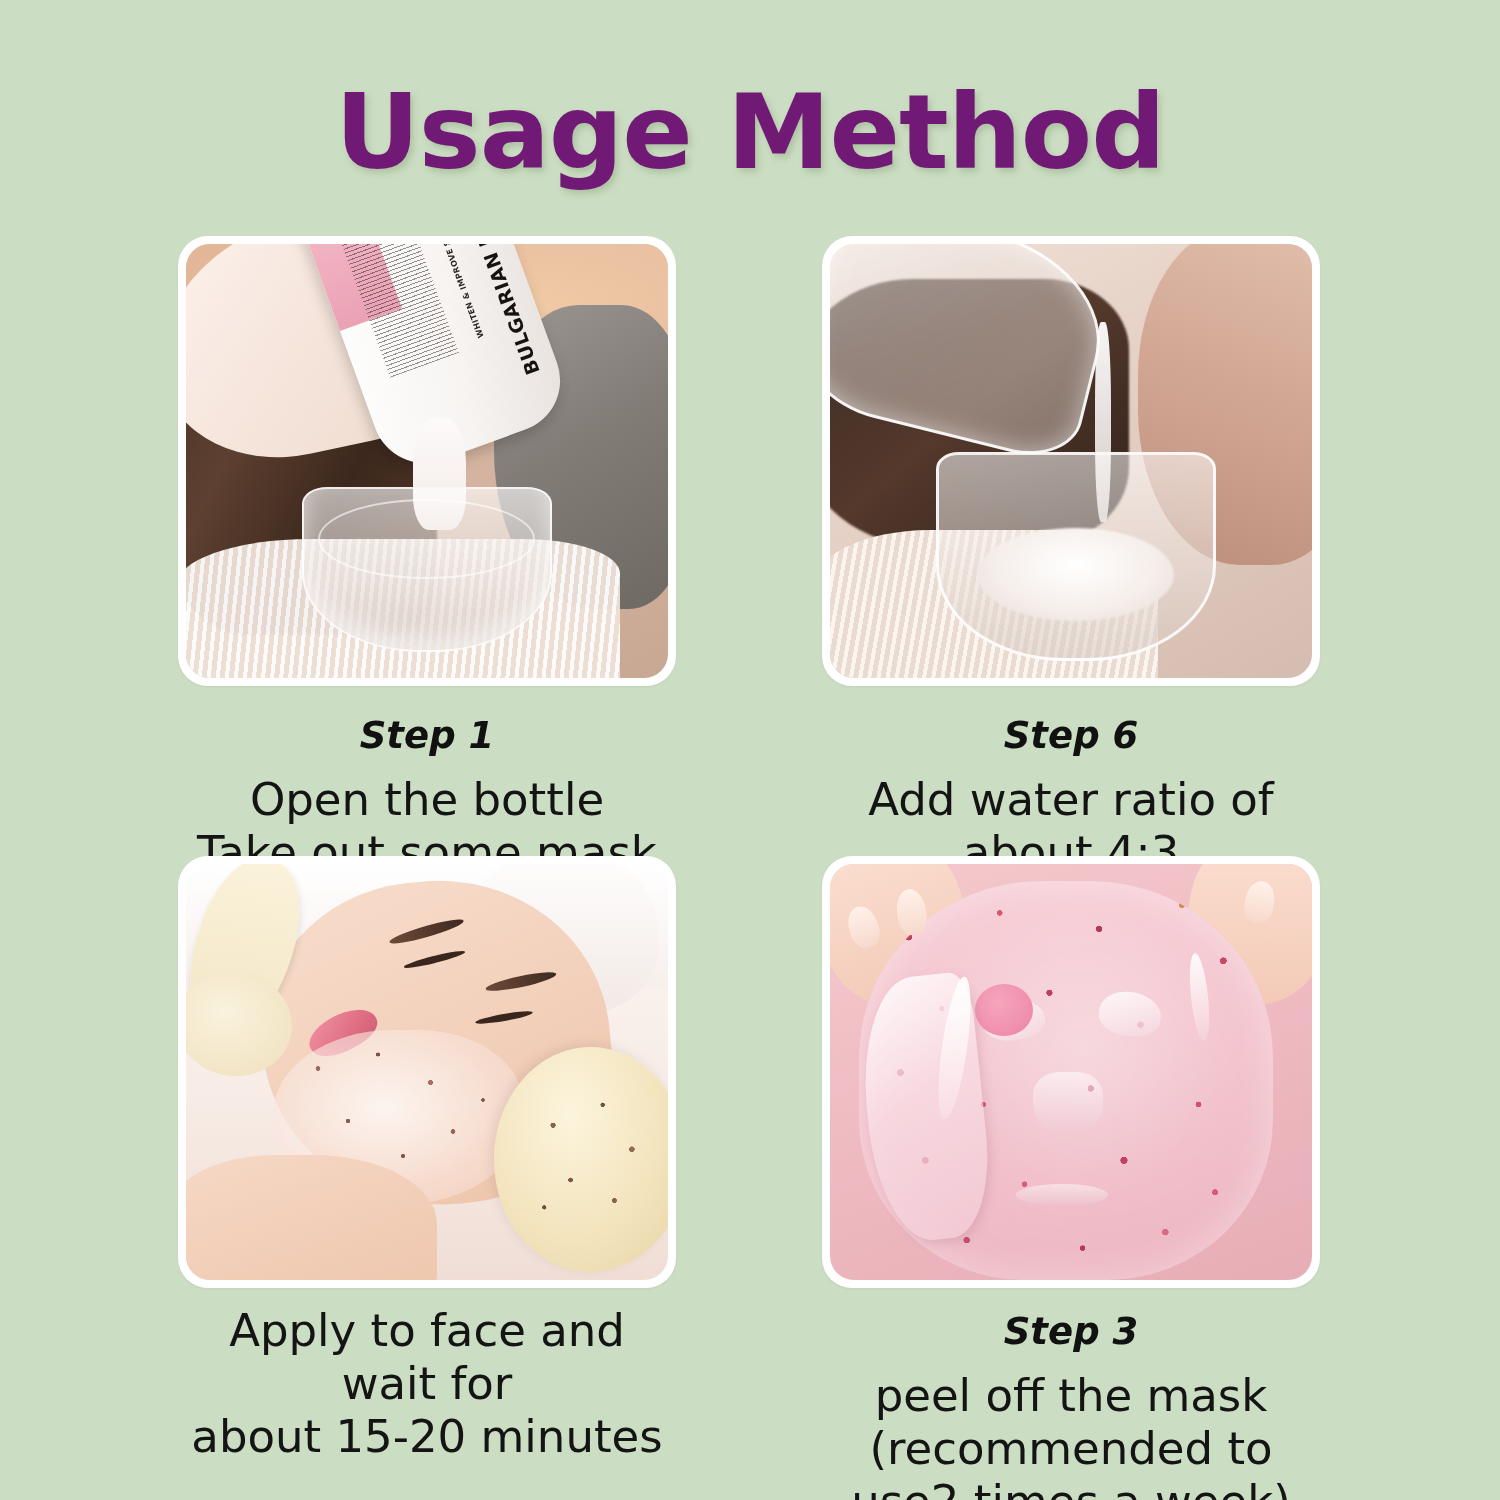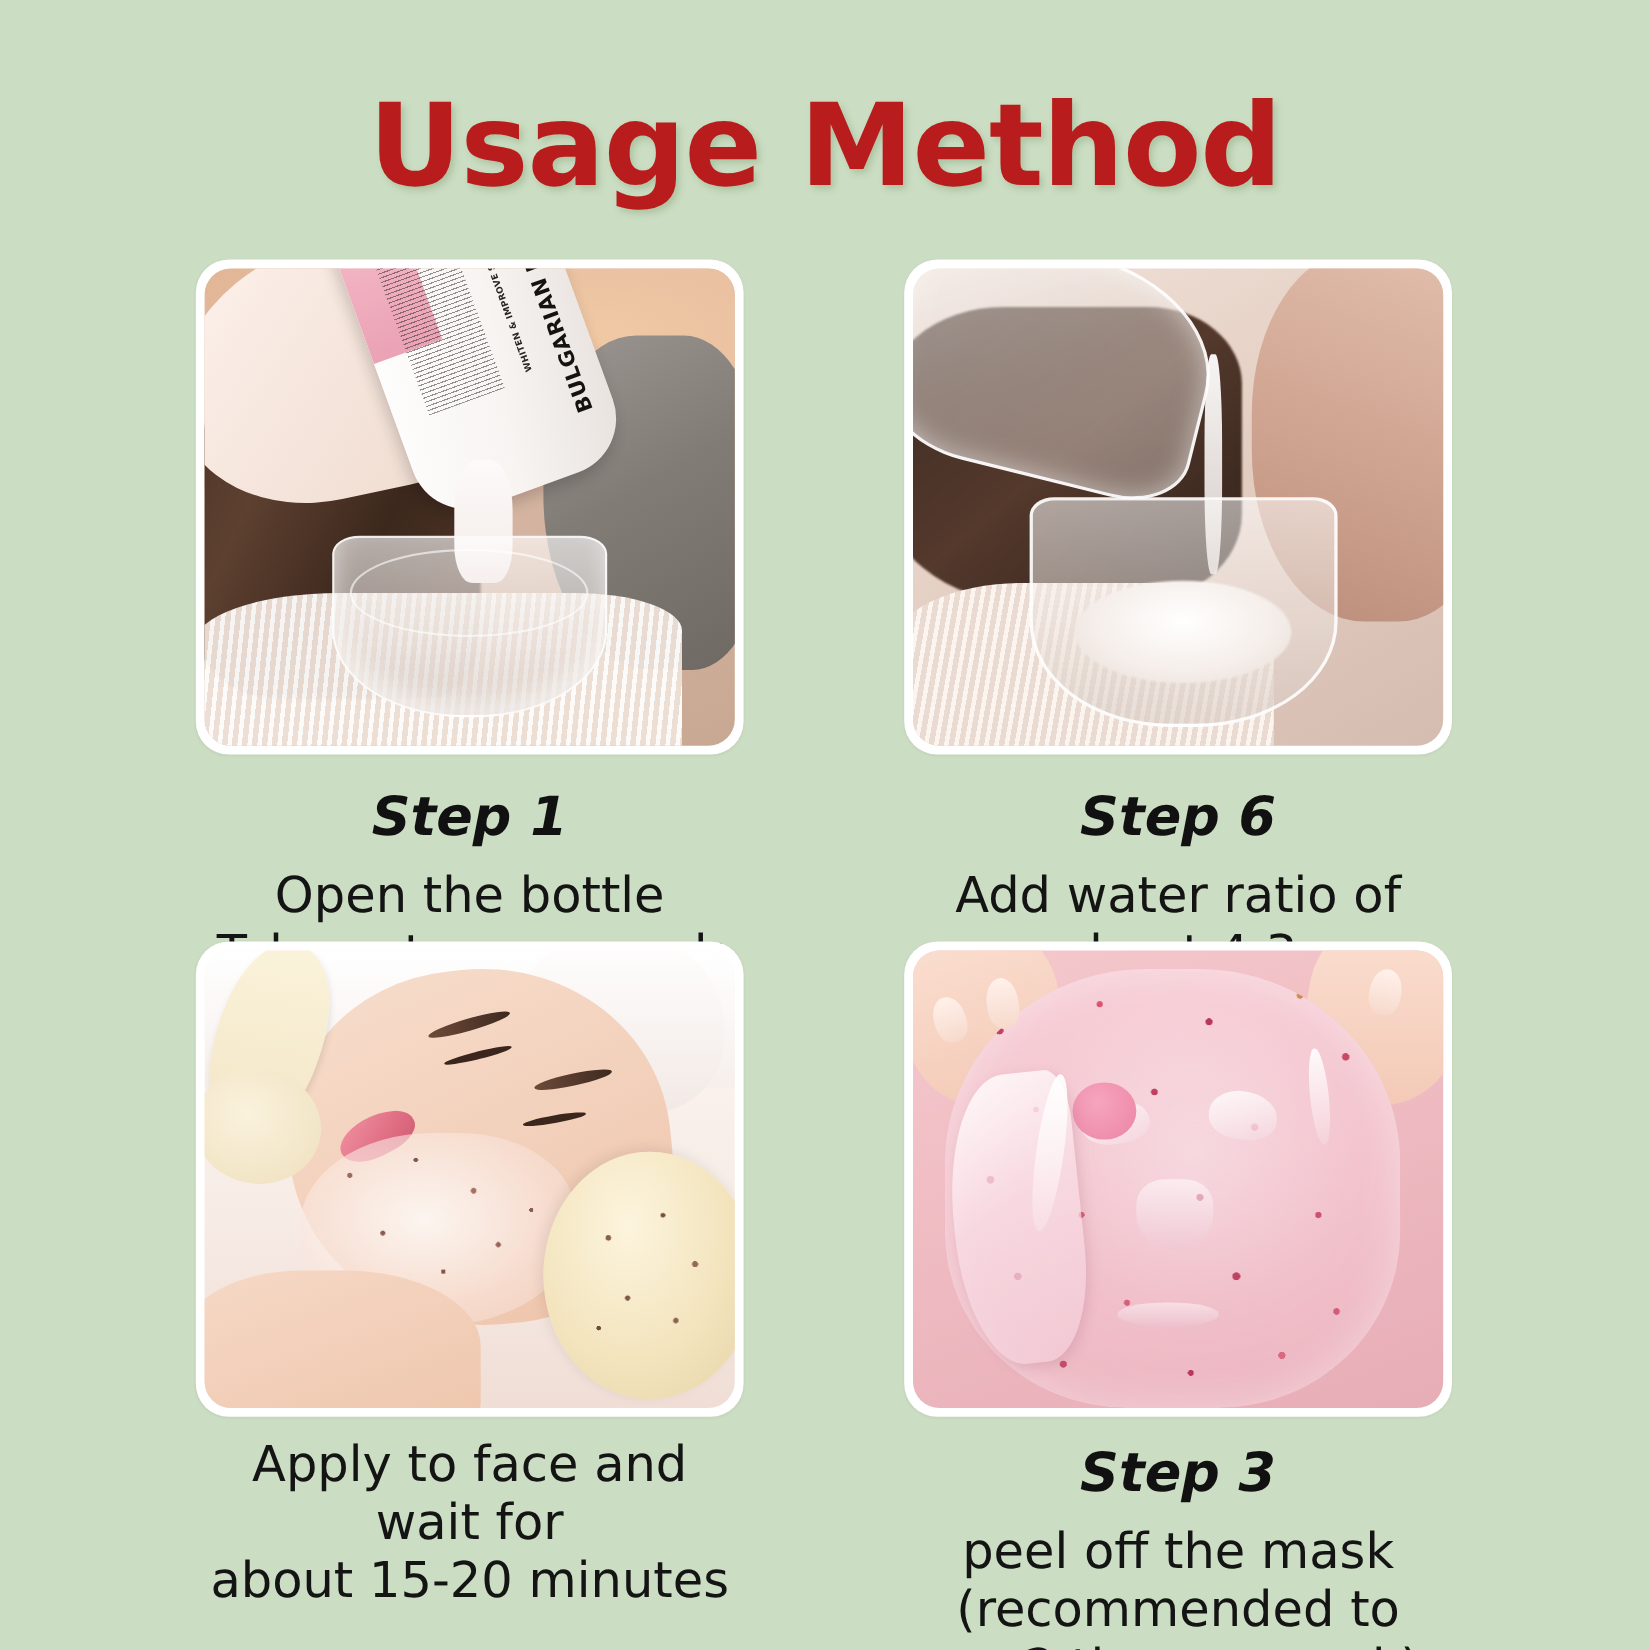--- a/index.html
+++ b/index.html
@@ -23,21 +23,21 @@
     top:78px; left:0; width:1500px;
     text-align:center;
   }
   .title {
     display:inline-block;
     font-family:"DejaVu Sans", sans-serif;
     font-weight:700;
     font-size:104px;
     line-height:1.05;
     letter-spacing:-1px;
-    color:#b91c1c;
+    color:#701a75;
     text-shadow:3px 4px 6px rgba(120,150,105,0.35);
   }
 
   
   .steps {
     position:absolute;
     top:236px; left:178px;
     width:1142px; height:1240px;
     display:grid;
     grid-template-columns:498px 498px;
@@ -64,21 +64,21 @@
     overflow:hidden;
   }
 
   
   .caption { width:100%; text-align:center; }
   .step-label {
     margin-top:28px;
     font-family:"DejaVu Sans", sans-serif;
     font-style:italic;
     font-weight:700;
-    font-size:49px;
+    font-size:37px;
     color:#111111;
     letter-spacing:0px;
   }
   .step-desc {
     margin-top:16px;
     font-family:"DejaVu Sans", sans-serif;
     font-size:45px;
     line-height:1.18;
     color:#141414;
     white-space:pre-line;

